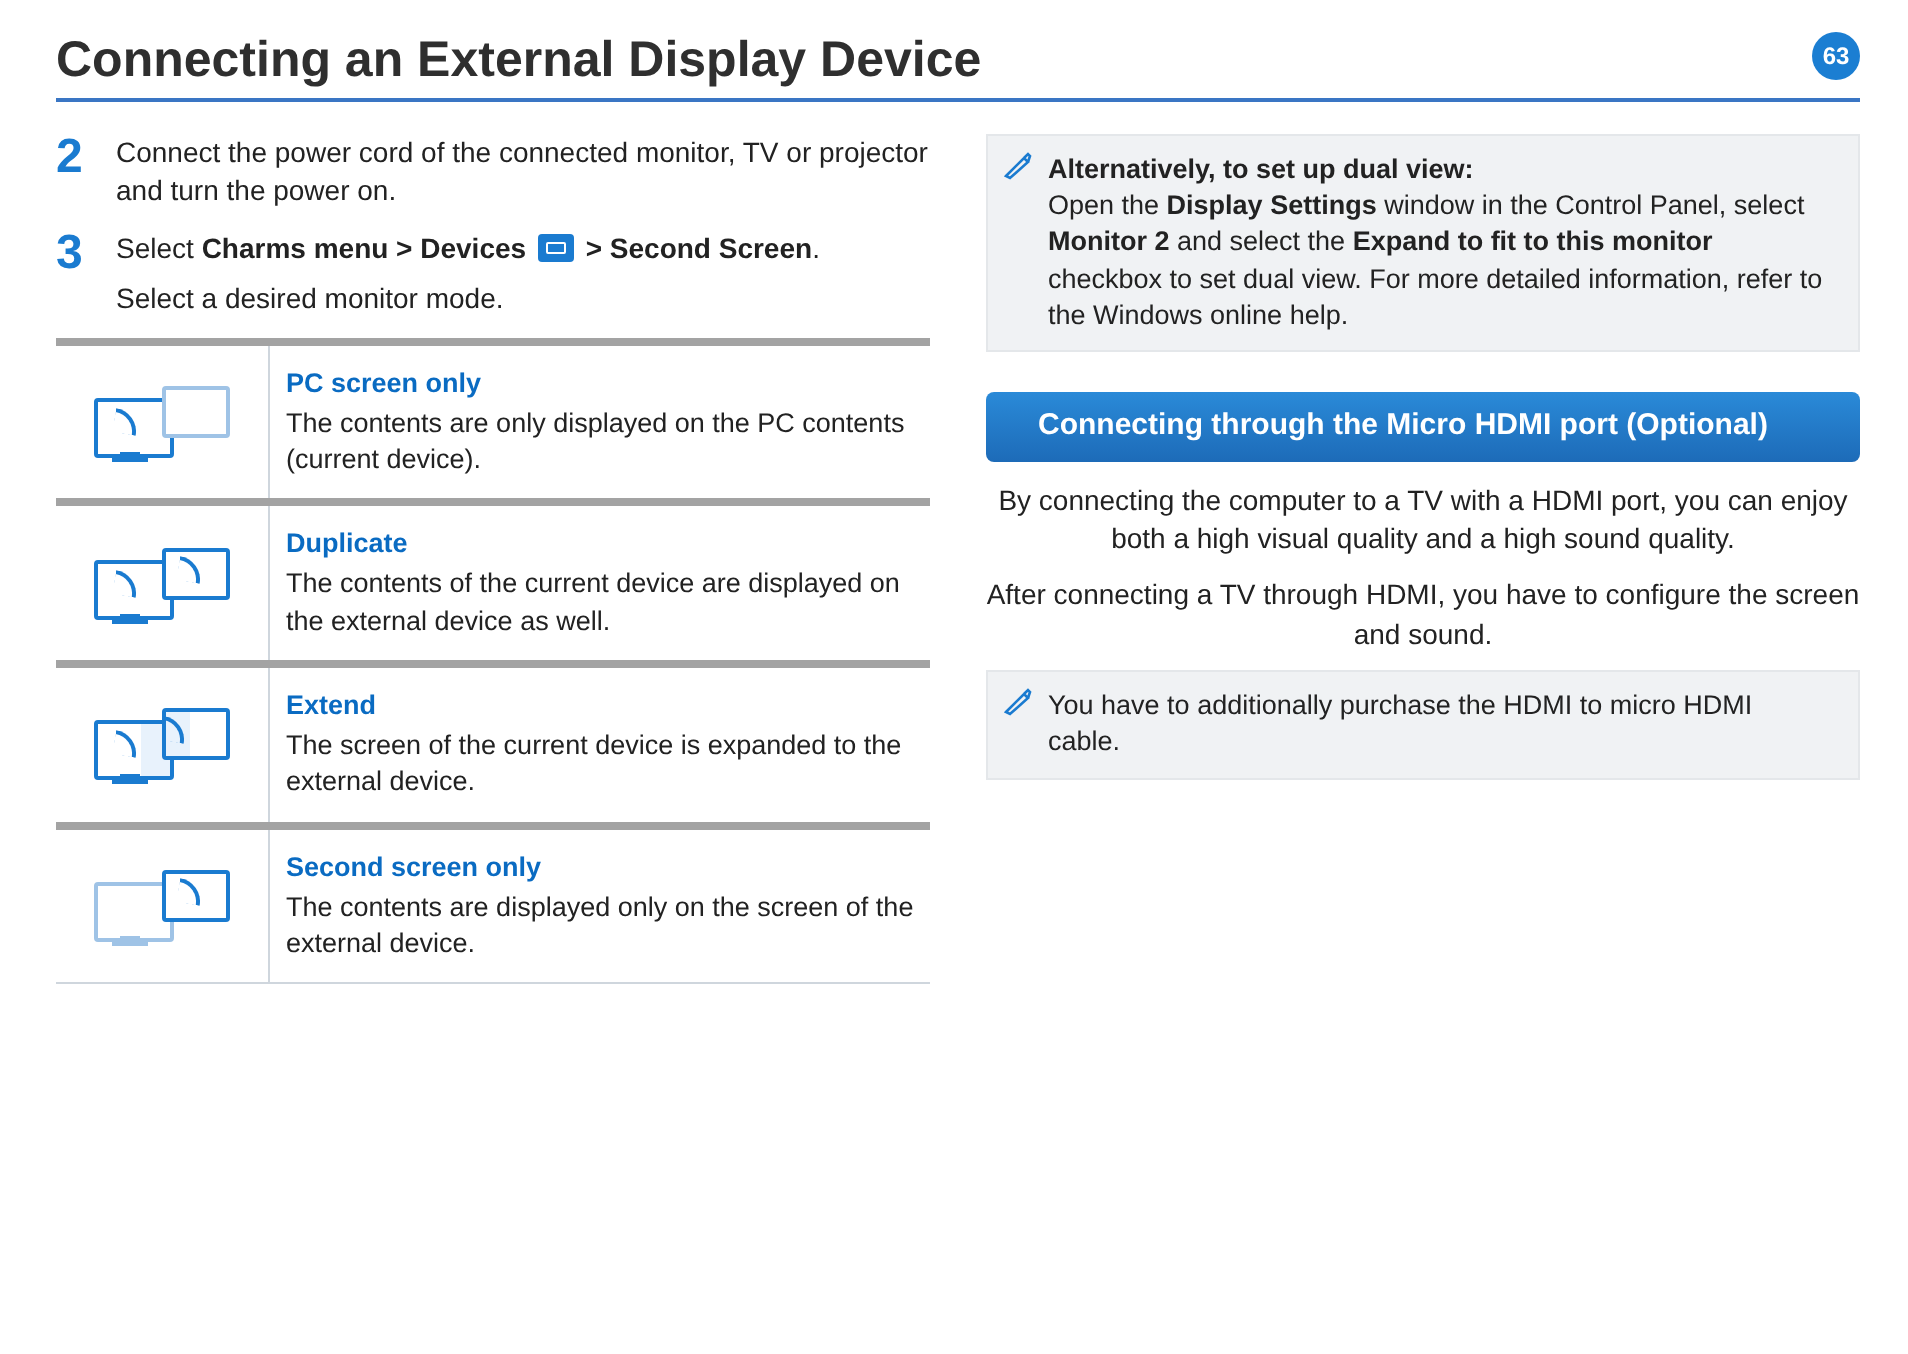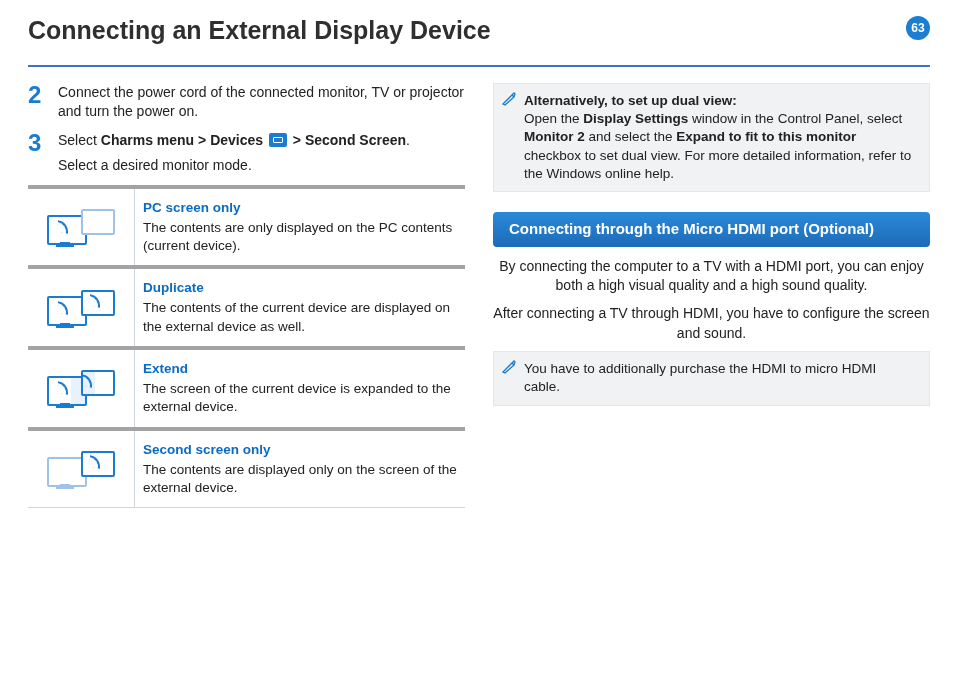--- a/index.html
+++ b/index.html
@@ -13,21 +13,21 @@
     overflow: hidden;
     position: relative;
   }
   .page {
     padding: 16px 24px 20px 28px;
   }
   .header-row {
     display: flex;
     align-items: flex-start;
     border-bottom: 2px solid #3a76c4;
-    padding-bottom: 20px;
+    padding-bottom: 4px;
     margin-bottom: 16px;
   }
   .title {
     font-size: 25px;
     font-weight: 800;
     color: #2f2f2f;
     flex: 1;
   }
   .chapter {
     color: #1a5fb4;
@@ -133,21 +133,21 @@
     color: #0a6bc2;
     font-weight: 700;
     display: block;
     margin-bottom: 2px;
   }
   .section-bar {
     background: linear-gradient(#2a8ad8,#1d6bb8);
     color: #fff;
     font-weight: 700;
     font-size: 15px;
-    padding: 8px 16px;
+    padding: 8px 26px;
     border-radius: 4px;
     line-height: 1.25;
     margin: 20px 0 10px 0;
   }
   .body-text {
     font-size: 14px;
     line-height: 1.4;
     margin-bottom: 8px;
     text-align: center;
   }

